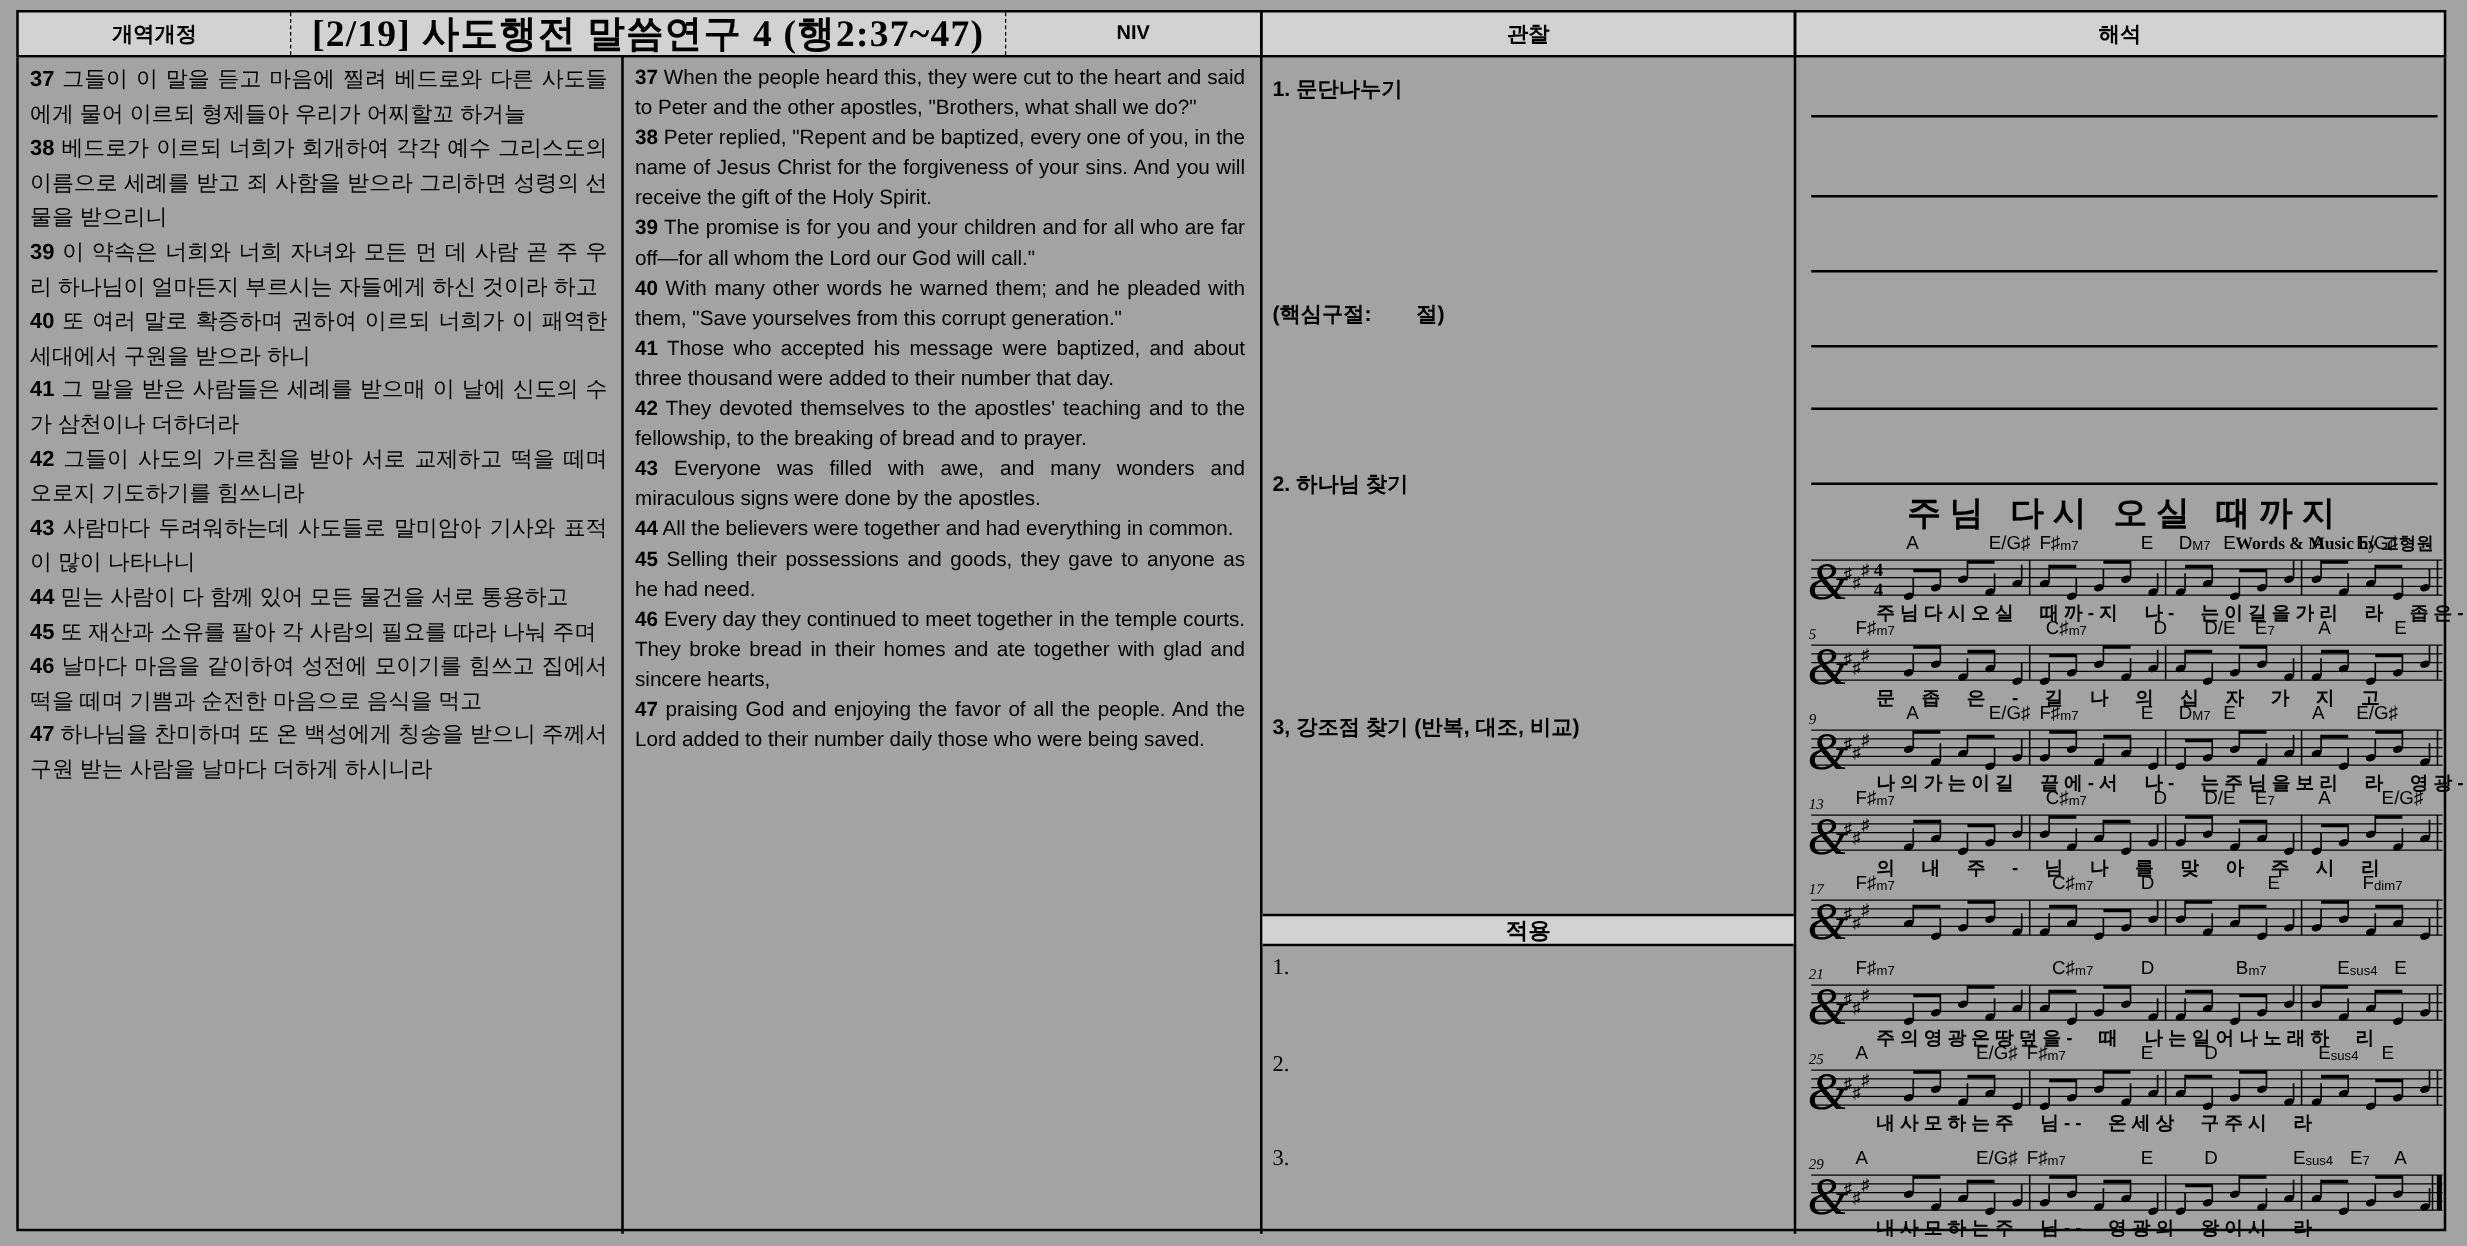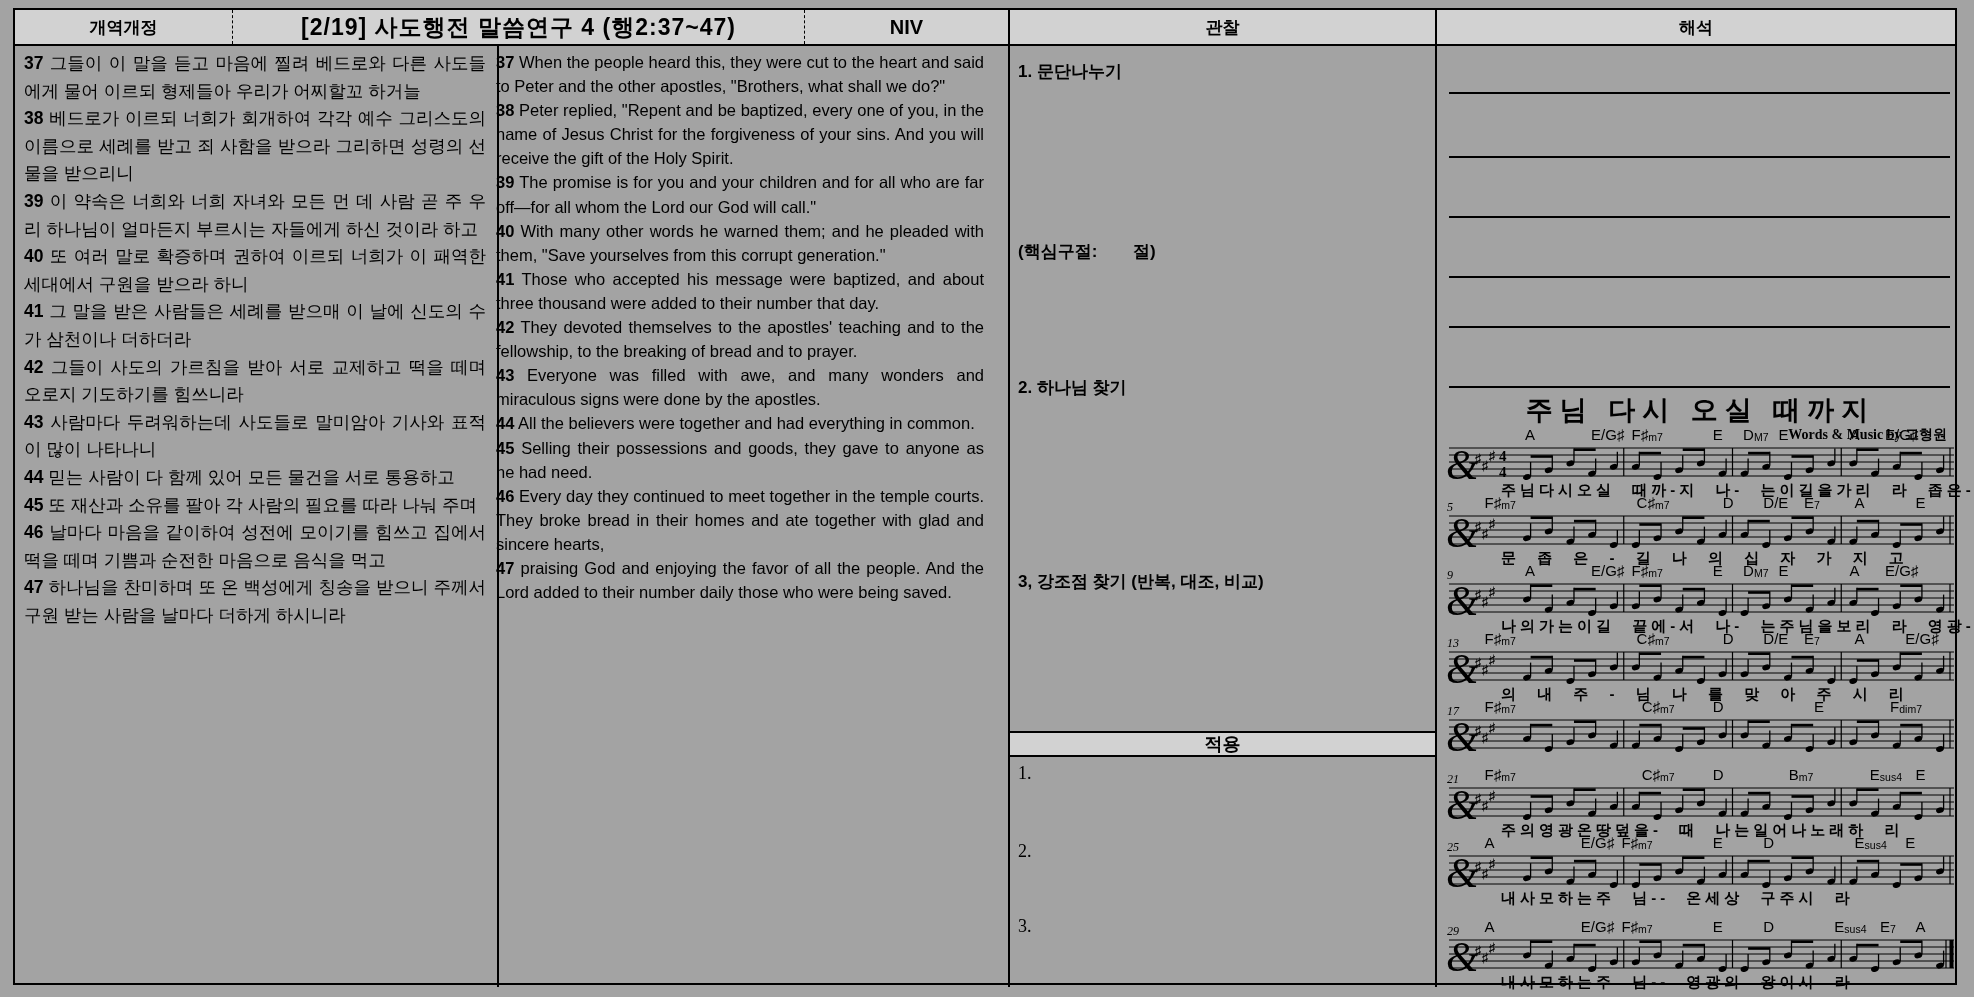--- a/index.html
+++ b/index.html
@@ -4,34 +4,34 @@
 <style>
   html,body{margin:0;padding:0;background:#ffffff;}
   .sheet{position:relative;width:1974px;height:997px;background:#a3a3a3;
          font-family:"Liberation Sans",sans-serif;color:#000;overflow:hidden;}
   .outer{position:absolute;left:13px;top:8px;width:1944px;height:977px;border:2px solid #000;box-sizing:border-box;}
   
   .hdr{position:absolute;left:13px;top:8px;width:1944px;height:38px;box-sizing:border-box;
        border:2px solid #000;border-bottom:2px solid #000;display:flex;align-items:center;}
   .hcell{height:100%;display:flex;align-items:center;justify-content:center;box-sizing:border-box;font-weight:bold;}
   .h1{width:218px;border-right:1px dashed #000;font-size:17px;}
-  .h2{width:572px;border-right:1px dashed #000;font-size:23px;font-family:Liberation Sans, sans-serif;letter-spacing:1px;}
-  .h3{width:205px;border-right:2px solid #000;font-size:20px;}
+  .h2{width:572px;border-right:1px dashed #000;font-size:30px;font-family:Liberation Serif, serif;letter-spacing:1px;}
+  .h3{width:205px;border-right:2px solid #000;font-size:16px;}
   .h4{width:427px;border-right:2px solid #000;font-size:17px;}
   .h5{flex:1;font-size:17px;}
   
   .vline{position:absolute;top:45px;bottom:10px;width:2px;background:#000;}
   .v1{left:497px;}
   .vfull{position:absolute;top:8px;bottom:10px;width:2px;background:#000;}
   .v2{left:1008px;}
   .v3{left:1435px;}
   
   .kor{position:absolute;left:24px;top:50px;width:462px;font-size:17.5px;line-height:27.6px;text-align:justify;}
   .kor p{margin:0;}
-  .niv{position:absolute;left:496px;top:50px;width:488px;font-size:16.5px;line-height:24.1px;text-align:justify;}
+  .niv{position:absolute;left:508px;top:50px;width:488px;font-size:16.5px;line-height:24.1px;text-align:justify;}
   .niv p{margin:0;}
   .vnum{font-weight:bold;}
   
   .obs-item{position:absolute;font-size:17px;font-weight:700;}
   
   .app-band{position:absolute;left:1010px;top:731px;width:425px;height:26px;background:#d2d2d2;
             border-top:2px solid #000;border-bottom:2px solid #000;box-sizing:border-box;
             display:flex;align-items:center;justify-content:center;font-weight:bold;font-size:18px;}
   .app-num{position:absolute;left:1018px;font-family:"Liberation Serif",serif;font-size:18px;}
   

